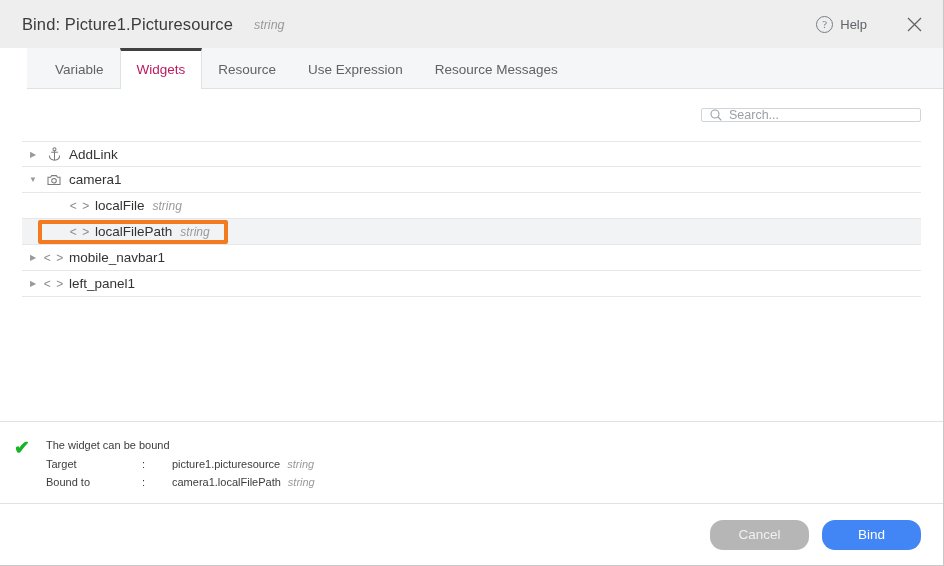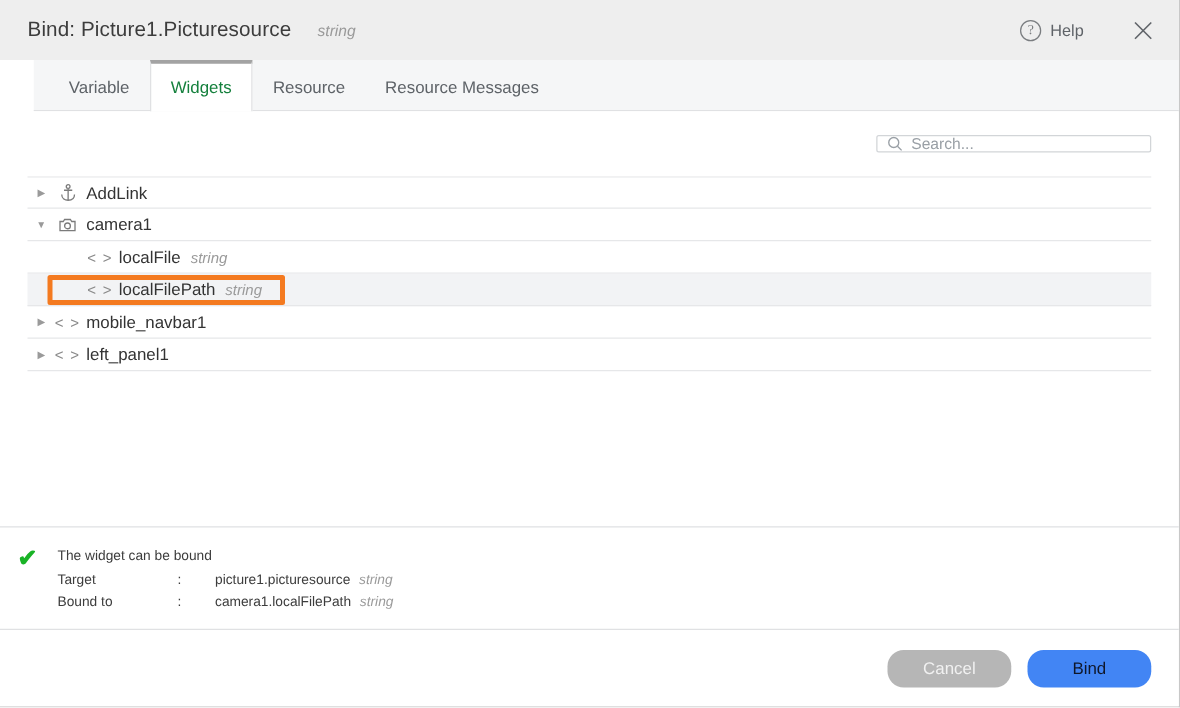--- a/index.html
+++ b/index.html
@@ -93,22 +93,22 @@
     display: flex;
     align-items: center;
     font-size: 13.5px;
     color: #5e6368;
     cursor: pointer;
     border-top: 3px solid transparent;
     position: relative;
   }
   .tab.active {
     background: #ffffff;
-    color: #15803d;
-    border-top: 3px solid #a3a3a3;
+    color: #be185d;
+    border-top: 3px solid #404040;
     border-left: 1px solid #e0e1e3;
     border-right: 1px solid #e0e1e3;
     margin-bottom: -1px;
     padding-bottom: 1px;
   }
 
   
   .searchbar {
     height: 52px;
     min-height: 52px;
@@ -249,21 +249,21 @@
   .btn {
     width: 99px;
     height: 30px;
     border: none;
     border-radius: 13px;
     font-size: 13.5px;
     font-family: "Liberation Sans", sans-serif;
     cursor: pointer;
   }
   .btn-cancel { background: #b6b6b6; color: #f1f1f1; }
-  .btn-bind   { background: #4285f4; color: #0f172a; }
+  .btn-bind   { background: #4285f4; color: #ffffff; }
 </style>
 </head>
 <body>
 
 <div id="dialog">
 
   <div class="titlebar">
     <span class="title-text">Bind: Picture1.Picturesource</span>
     <span class="title-type">string</span>
     <span class="titlebar-spacer"></span>
@@ -278,20 +278,21 @@
         <line x1="2" y1="2" x2="15" y2="15" stroke="#5f6368" stroke-width="1.3"></line>
         <line x1="15" y1="2" x2="2" y2="15" stroke="#5f6368" stroke-width="1.3"></line>
       </svg>
     </div>
   </div>
 
   <div class="tabstrip">
     <div class="tab">Variable</div>
     <div class="tab active">Widgets</div>
     <div class="tab">Resource</div>
+    <div class="tab">Use Expression</div>
     <div class="tab">Resource Messages</div>
   </div>
 
   <div class="searchbar">
     <div class="search-box">
       <svg width="12" height="12" viewBox="0 0 12 12">
         <circle cx="5" cy="5" r="4" fill="none" stroke="#9aa0a6" stroke-width="1.1"></circle>
         <line x1="8" y1="8" x2="11.3" y2="11.3" stroke="#9aa0a6" stroke-width="1.1"></line>
       </svg>
       <input type="text" placeholder="Search..." style="">

